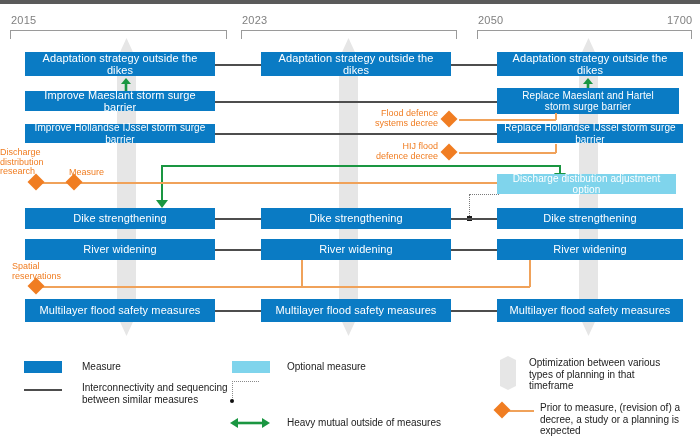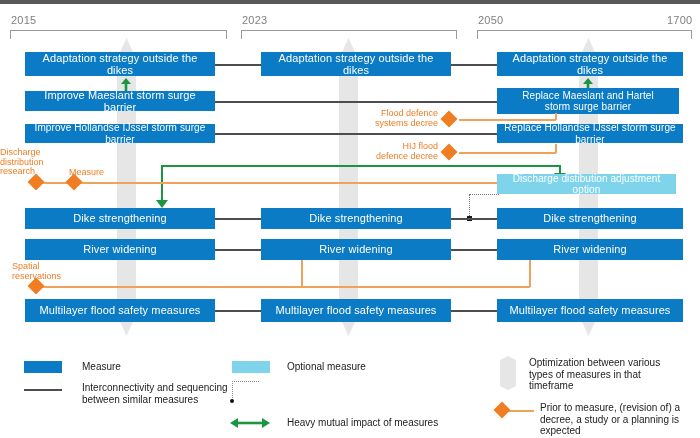--- a/index.html
+++ b/index.html
@@ -223,25 +223,25 @@
     <div class="lg-dotted" style="left:232px;top:41px;height:19px;"></div>
     <div class="lg-dot" style="left:230px;top:59px;"></div>
 
     <div class="lg-swatch" style="left:230px;top:76px;width:40px;height:14px;">
       <svg width="40" height="14" viewBox="0 0 40 14">
         <line x1="6" y1="7" x2="34" y2="7" stroke="#1a9641" stroke-width="2.6"></line>
         <polygon points="0,7 8,2 8,12" fill="#1a9641"></polygon>
         <polygon points="40,7 32,2 32,12" fill="#1a9641"></polygon>
       </svg>
     </div>
-    <div class="lg-text" style="left:287px;top:77px;width:200px;">Heavy mutual impact of measures</div>
+    <div class="lg-text" style="left:287px;top:77px;width:200px;">Heavy mutual outside of measures</div>
 
     <div class="lg-optarrow" style="left:500px;top:16px;width:16px;height:34px;"></div>
     <div class="lg-text" style="left:529px;top:17px;width:165px;">Optimization between various
-types of measures in that
+types of planning in that
 timeframe</div>
 
     <div class="lg-line" style="left:508px;top:70px;width:26px;background:#f0a25a;"></div>
     <div class="diamond" style="left:496px;top:64px;width:12px;height:12px;"></div>
     <div class="lg-text" style="left:540px;top:62px;width:165px;">Prior to measure, (revision of) a
 decree, a study or a planning is
 expected</div>
   </div>
 
 </div>

